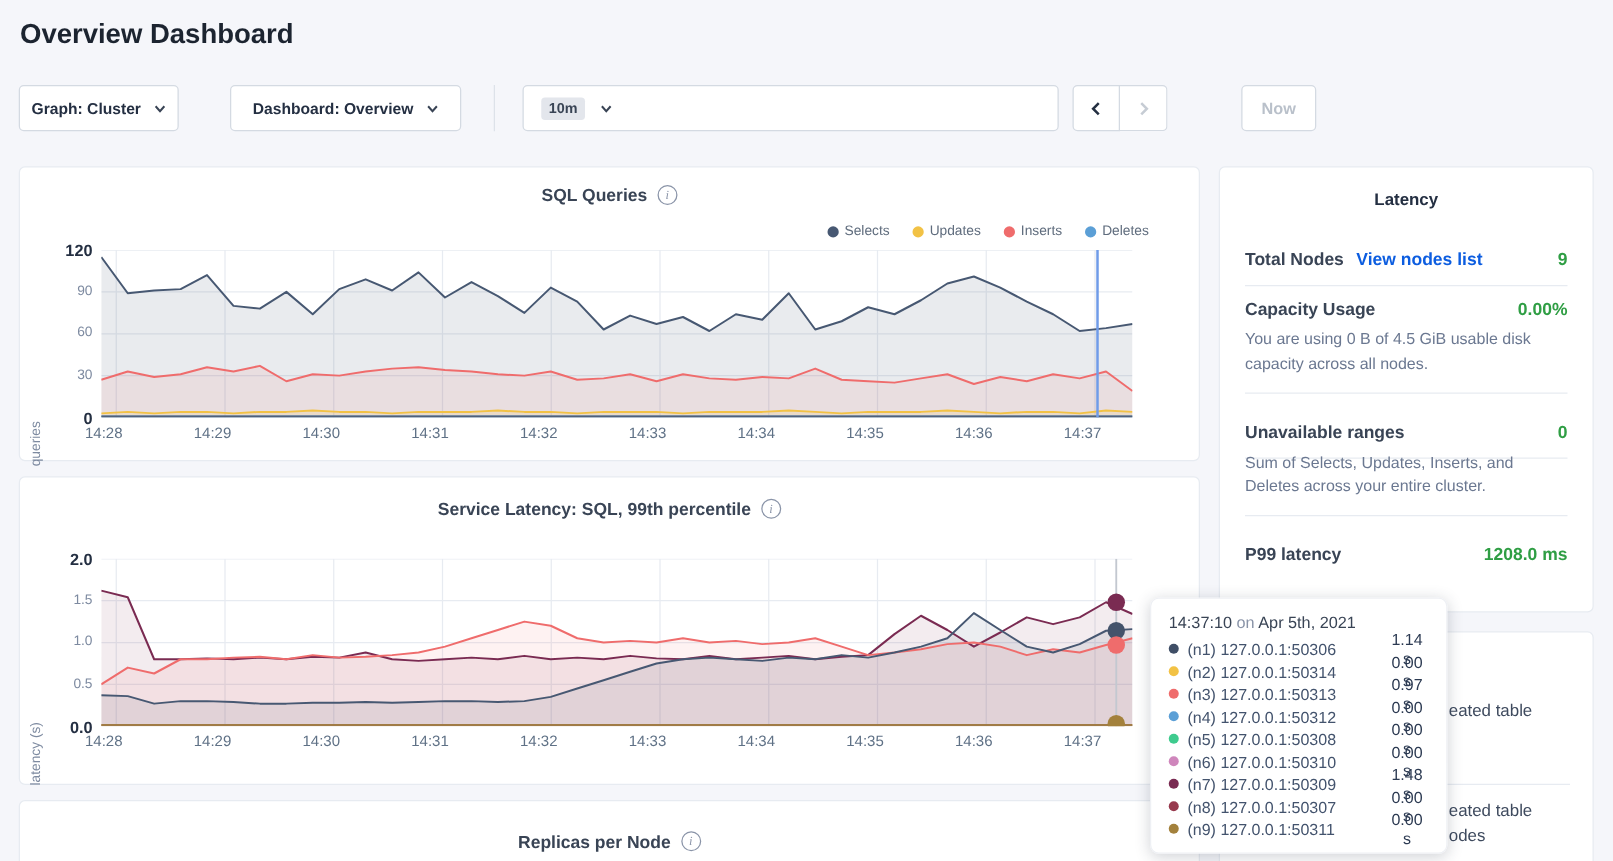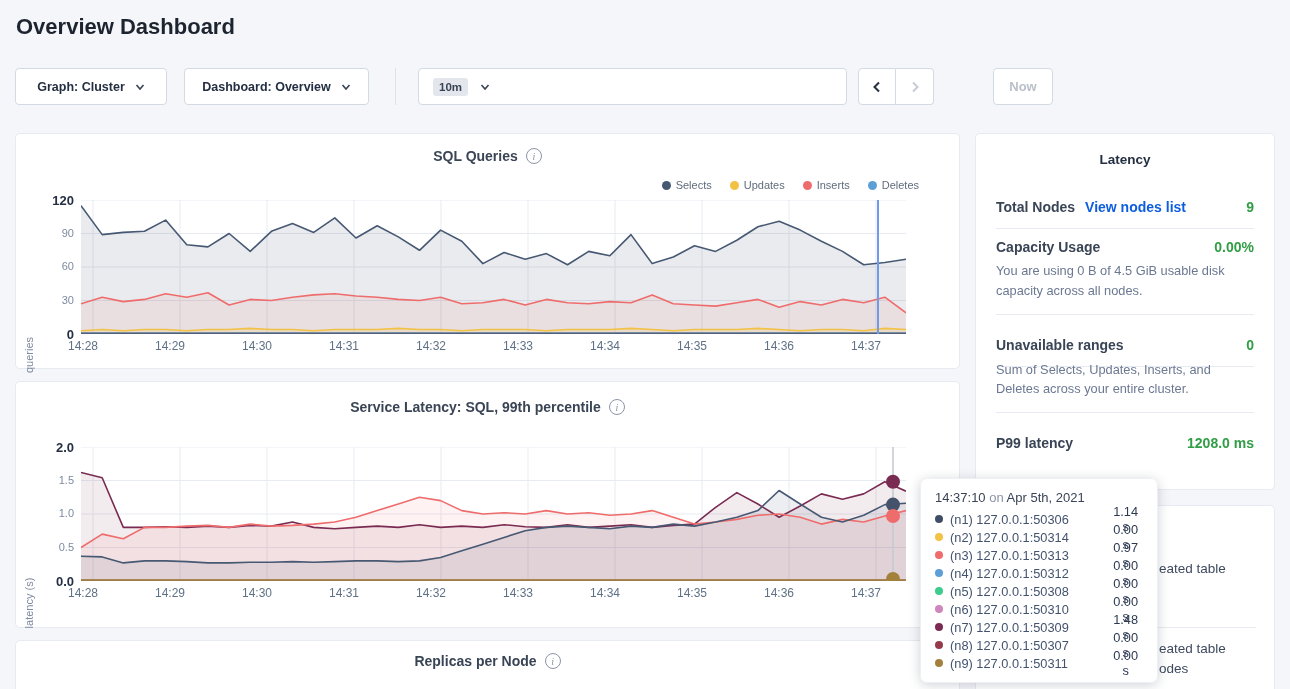--- a/index.html
+++ b/index.html
@@ -14,21 +14,21 @@
     position:absolute; left:16px; top:14px;
     font-size:22px; font-weight:600; color:#1c2430;
   }
   
   .btn, .dropdown {
     background:#fff; border:1px solid #d4dae2; border-radius:4px;
     display:flex; align-items:center; justify-content:center;
     font-size:12.5px; font-weight:700; color:#242f42; cursor:pointer;
   }
   .dropdown { position:absolute; top:68px; height:37px; gap:10px; }
-  .dd-graph { left:15px; width:152px; }
+  .dd-graph { left:15px; width:128px; }
   .dd-dashboard { left:184px; width:185px; }
   .caret { width:10px; height:10px; display:inline-block; }
   .toolbar-divider { position:absolute; left:395px; top:68px; height:37px; width:1px; background:#dde2e9; }
   .time-select {
     position:absolute; left:418px; top:68px; width:429px; height:37px;
     background:#fff; border:1px solid #d4dae2; border-radius:4px;
     display:flex; align-items:center; padding:0 14px; gap:12px; cursor:pointer;
   }
   .time-badge { background:#e3e6ec; border-radius:3px; padding:3px 6px; font-size:11.5px; font-weight:700; color:#394455; }
   .time-label { font-size:13.5px; font-weight:700; color:#1c2430; flex:1; }
@@ -251,21 +251,21 @@
       <div class="xtick" style="left: 400px;">14:32</div>
       <div class="xtick" style="left: 487px;">14:33</div>
       <div class="xtick" style="left: 574px;">14:34</div>
       <div class="xtick" style="left: 661px;">14:35</div>
       <div class="xtick" style="left: 748px;">14:36</div>
       <div class="xtick" style="left: 835px;">14:37</div>
     </div>
 </div>
 
 <div class="card chart-card-3">
-  <div class="chart-title-row" style="top:12px;align-items:flex-end;">
+  <div class="chart-title-row" style="top:24px;align-items:flex-end;">
     <span class="chart-title">Replicas per Node</span>
     <span class="info-icon">i</span>
   </div>
 </div>
 
 <div class="card summary-card">
   <div class="summary-title">Latency</div>
   <div class="srow">
     <span class="slabel">Total Nodes</span>
     <span class="slink">View nodes list</span>

